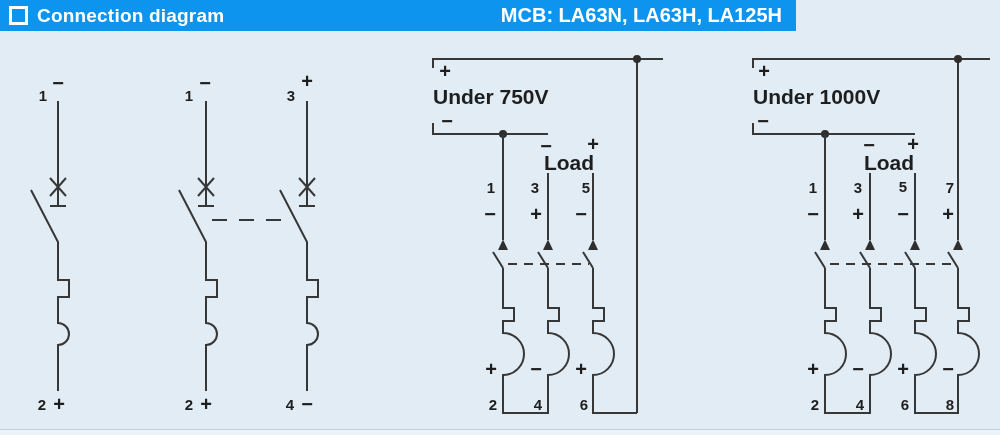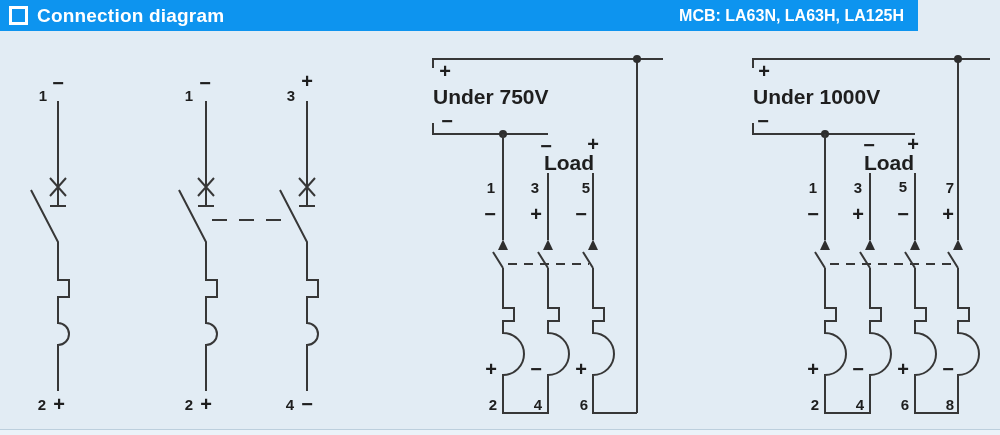--- a/index.html
+++ b/index.html
@@ -2,33 +2,33 @@
 <html><head>
 <meta charset="utf-8">
 <style>
   html,body{margin:0;padding:0;background:#fff;}
   .stage{
     position:relative;width:1000px;height:435px;overflow:hidden;
     background:#e2ecf4;
     font-family:"Liberation Sans","DejaVu Sans",sans-serif;
   }
   .header{
-    position:absolute;left:0;top:0;width:918px;height:31px;
+    position:absolute;left:0;top:0;width:796px;height:31px;
     background:#0d94ef;display:flex;align-items:center;
   }
   .header-icon{
     width:13px;height:13px;border:3px solid #ffffff;margin-left:9px;
     background:transparent;flex:0 0 auto;
   }
   .header-title{
     color:#ffffff;font-size:19px;font-weight:bold;margin-left:9px;
     letter-spacing:0.2px;white-space:nowrap;
   }
   .header-models{
-    margin-left:auto;margin-right:14px;color:#ffffff;font-size:16px;
+    margin-left:auto;margin-right:14px;color:#ffffff;font-size:20px;
     font-weight:bold;white-space:nowrap;
   }
   svg.linework{position:absolute;left:0;top:0;}
   svg.linework path{fill:none;stroke:#373737;stroke-width:2;}
   svg.linework .dash1{stroke-dasharray:9 7;}
   svg.linework .dash2{stroke-dasharray:15 12;}
   svg.linework circle, svg.linework polygon{fill:#2e2e2e;stroke:none;}
   .labels{position:absolute;left:0;top:0;width:1000px;height:435px;pointer-events:none;}
   .lbl{
     position:absolute;transform:translate(-50%,-50%);

